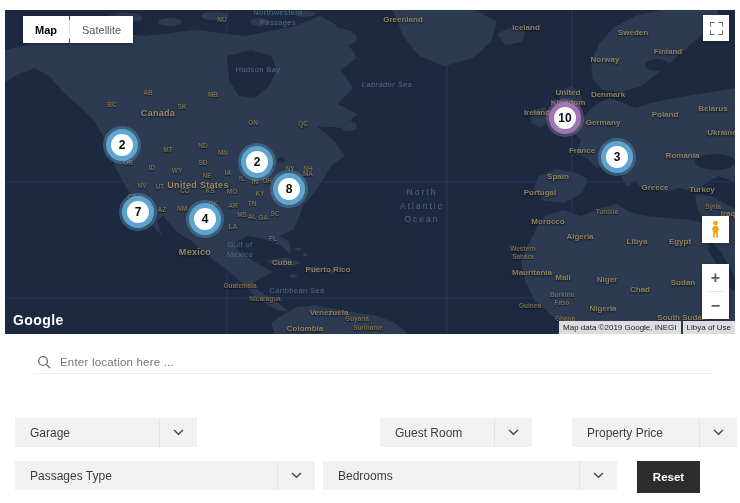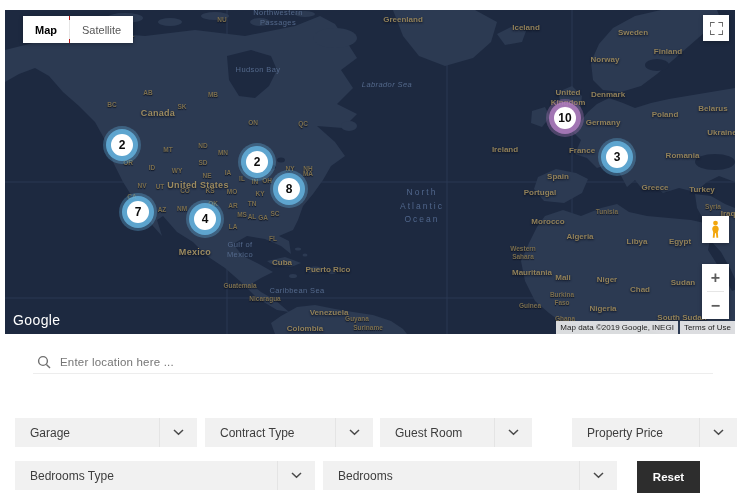--- a/index.html
+++ b/index.html
@@ -30,21 +30,21 @@
   .mt-divider{width:1px;background:#e6e6e6;margin:4px 0;}
   .fullscreen{position:absolute;left:698px;top:5px;width:26px;height:26px;background:#fff;border:none;
               display:flex;align-items:center;justify-content:center;cursor:pointer;box-shadow:0 1px 4px rgba(0,0,0,.3);}
   .pegman{position:absolute;left:697px;top:206px;width:27px;height:27px;background:#fff;border:none;
           display:flex;align-items:center;justify-content:center;cursor:pointer;box-shadow:0 1px 4px rgba(0,0,0,.3);}
   .zoomctl{position:absolute;left:697px;top:254px;width:27px;background:#fff;box-shadow:0 1px 4px rgba(0,0,0,.3);
            display:flex;flex-direction:column;align-items:stretch;}
   .zoomctl button{border:none;background:#fff;height:27px;font-size:16px;font-weight:700;color:#5c5c5c;
                   cursor:pointer;line-height:1;font-family:"Liberation Sans",sans-serif;padding:0;}
   .zdiv{height:1px;background:#e6e6e6;margin:0 5px;}
-  .glogo{position:absolute;left:8px;bottom:6px;color:#fff;font-size:14px;font-weight:400;letter-spacing:.4px;cursor:pointer;}
+  .glogo{position:absolute;left:8px;bottom:6px;color:#fff;font-size:14px;font-weight:700;letter-spacing:.4px;cursor:pointer;}
   .attrib{position:absolute;right:0;bottom:0;display:flex;font-size:8px;color:#222;}
   .attrib span{background:rgba(240,240,240,.9);padding:2px 4px;white-space:nowrap;}
   .attrib .terms{margin-left:2px;cursor:pointer;}
   
   .searchrow{position:absolute;left:33px;top:350px;width:680px;height:24px;border-bottom:1px solid #ededed;
              display:flex;align-items:center;}
   .sicon{display:flex;margin:0 9px 0 4px;}
   .sinput{border:none;outline:none;flex:1;font-family:"Liberation Sans",sans-serif;font-size:11.5px;color:#333;
           background:transparent;padding:0;}
   .sinput::placeholder{color:#757575;letter-spacing:.2px;}
@@ -131,21 +131,21 @@
     <div class="labels-layer">
         <div class="mlabel big" style="left: 153px; top: 56px; margin-top: 48px;">Canada</div>
         <div class="mlabel big" style="left: 193px; top: 176px;">United States</div>
         <div class="mlabel big" style="left: 190px; top: 243px;">Mexico</div>
         <div class="mlabel country" style="left: 398px; top: 10px;">Greenland</div>
         <div class="mlabel country" style="left: 499px; top: 18px; padding-left: 44px;">Iceland</div>
         <div class="mlabel country" style="left: 628px; top: 23px;">Sweden</div>
         <div class="mlabel country" style="left: 600px; top: 50px;">Norway</div>
         <div class="mlabel country" style="left: 663px; top: 42px;">Finland</div>
         <div class="mlabel country" style="left: 603px; top: 85px;">Denmark</div>
-        <div class="mlabel country" style="left: 500px; top: 103px; margin-top: 37px;">Ireland</div>
+        <div class="mlabel country" style="left: 532px; top: 103px;">Ireland</div>
         <div class="mlabel country" style="left: 563px; top: 88px;">United
 Kingdom</div>
         <div class="mlabel country" style="left: 598px; top: 113px;">Germany</div>
         <div class="mlabel country" style="left: 660px; top: 105px;">Poland</div>
         <div class="mlabel country" style="left: 708px; top: 99px;">Belarus</div>
         <div class="mlabel country" style="left: 717px; top: 123px;">Ukraine</div>
         <div class="mlabel country" style="left: 577px; top: 141px;">France</div>
         <div class="mlabel country" style="left: 657px; top: 146px; padding-left: 41px;">Romania</div>
         <div class="mlabel country" style="left: 553px; top: 167px;">Spain</div>
         <div class="mlabel country" style="left: 535px; top: 183px;">Portugal</div>
@@ -282,21 +282,21 @@
     <div class="zoomctl">
       <button>+</button>
       <div class="zdiv"></div>
       <button>−</button>
     </div>
 
     <div class="glogo">Google</div>
 
     <div class="attrib">
       <span>Map data ©2019 Google, INEGI</span>
-      <span class="terms">Terms of Use</span>
+      <span class="terms">Libya of Use</span>
     </div>
   </div>
 
   <div class="searchrow">
     <span class="sicon">
       <svg width="14" height="14" viewBox="0 0 14 14">
           <circle cx="6" cy="6" r="4.4" fill="none" stroke="#6f6f6f" stroke-width="1.4"></circle>
           <line x1="9.4" y1="9.4" x2="13" y2="13" stroke="#6f6f6f" stroke-width="1.4"></line>
         </svg>
     </span>
@@ -305,49 +305,41 @@
 
   <div class="dd dd-garage">
     <span>Garage</span>
     <span class="dd-chev">
       <svg width="11" height="7" viewBox="0 0 11 7">
           <path d="M1,1 L5.5,5.3 L10,1" fill="none" stroke="#4a4a4a" stroke-width="1.5"></path>
         </svg>
     </span>
   </div>
 
-  <div class="dd dd-contract">
-    <span>Contract Type</span>
-    <span class="dd-chev">
-      <svg width="11" height="7" viewBox="0 0 11 7">
-          <path d="M1,1 L5.5,5.3 L10,1" fill="none" stroke="#4a4a4a" stroke-width="1.5"></path>
-        </svg>
-    </span>
-  </div>
 
   <div class="dd dd-guest">
     <span>Guest Room</span>
     <span class="dd-chev">
       <svg width="11" height="7" viewBox="0 0 11 7">
           <path d="M1,1 L5.5,5.3 L10,1" fill="none" stroke="#4a4a4a" stroke-width="1.5"></path>
         </svg>
     </span>
   </div>
 
   <div class="dd dd-price">
     <span>Property Price</span>
     <span class="dd-chev">
       <svg width="11" height="7" viewBox="0 0 11 7">
           <path d="M1,1 L5.5,5.3 L10,1" fill="none" stroke="#4a4a4a" stroke-width="1.5"></path>
         </svg>
     </span>
   </div>
 
   <div class="dd dd-ptype">
-    <span>Bedrooms Type</span>
+    <span>Passages Type</span>
     <span class="dd-chev">
       <svg width="11" height="7" viewBox="0 0 11 7">
           <path d="M1,1 L5.5,5.3 L10,1" fill="none" stroke="#4a4a4a" stroke-width="1.5"></path>
         </svg>
     </span>
   </div>
 
   <div class="dd dd-bedrooms">
     <span>Bedrooms</span>
     <span class="dd-chev">

